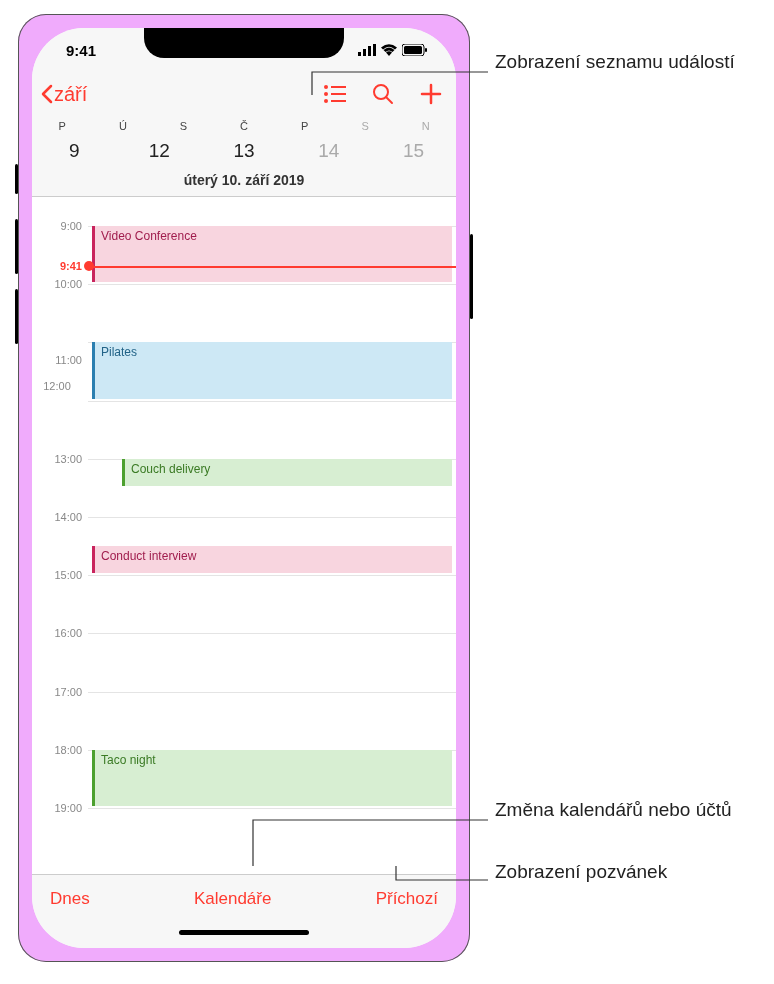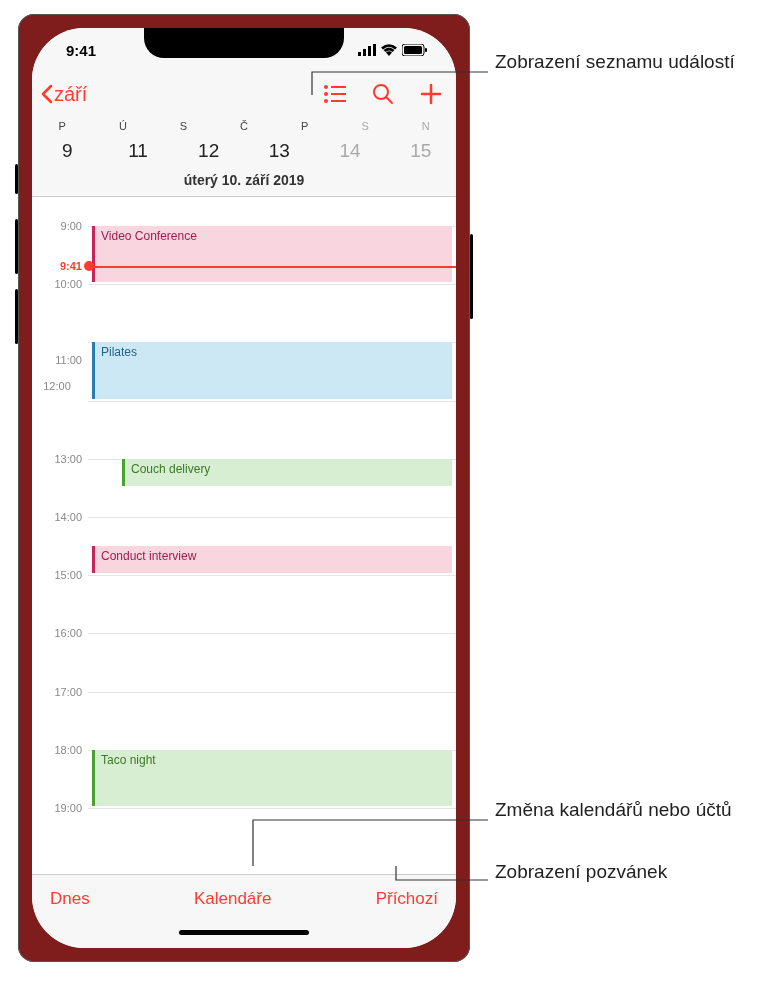--- a/index.html
+++ b/index.html
@@ -9,22 +9,22 @@
     width: 774px;
     height: 984px;
     position: relative;
   }
   .phone {
     position: absolute;
     left: 18px;
     top: 14px;
     width: 452px;
     height: 948px;
-    background: #7f1d1d;
-    border-radius: 16px;
+    background: #f0abfc;
+    border-radius: 28px;
     padding: 14px;
     box-shadow: 0 0 0 1px #555 inset;
   }
   .screen {
     width: 100%;
     height: 100%;
     background: #f7f7f7;
     border-radius: 52px;
     overflow: hidden;
     position: relative;
@@ -273,21 +273,20 @@
           <div class="week-col dow">P</div>
           <div class="week-col dow">Ú</div>
           <div class="week-col dow">S</div>
           <div class="week-col dow">Č</div>
           <div class="week-col dow">P</div>
           <div class="week-col dow weekend">S</div>
           <div class="week-col dow weekend">N</div>
         </div>
       <div class="week-row" id="day-row">
           <div class="week-col dnum"><span>9</span></div>
-          <div class="week-col dnum"><span>11</span></div>
           <div class="week-col dnum"><span>12</span></div>
           <div class="week-col dnum"><span>13</span></div>
           <div class="week-col dnum weekend"><span>14</span></div>
           <div class="week-col dnum weekend"><span>15</span></div>
         </div>
       <div class="full-date">úterý 10. září 2019</div>
     </div>
 
     <div class="timeline" id="timeline">
         <div class="hour-line" style="top: 29.0909px;"></div>

